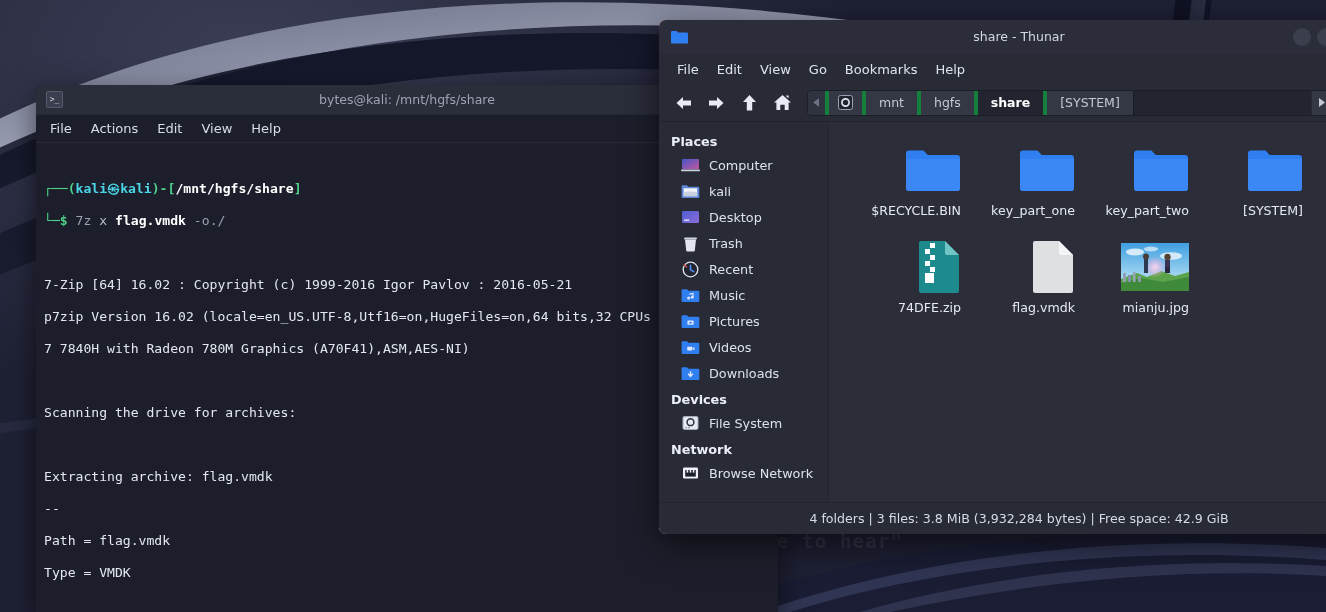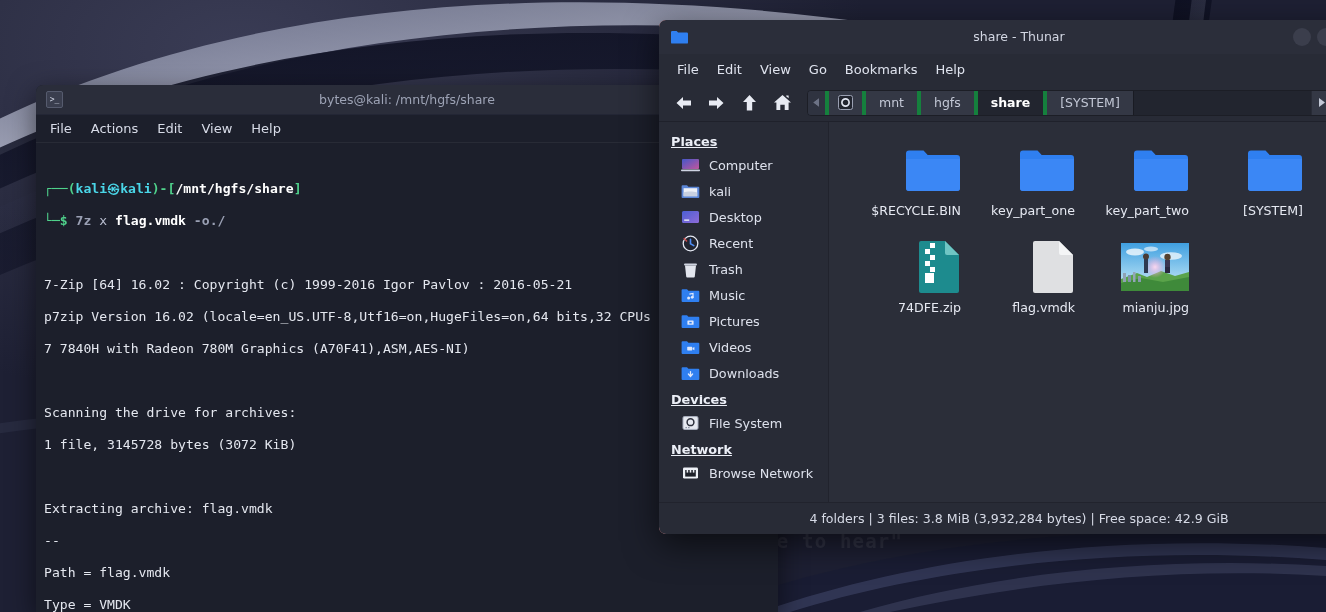--- a/index.html
+++ b/index.html
@@ -81,21 +81,21 @@
     line-height:16px;
     color:#e4e7ef;
     white-space:pre;
     height:469px;
     overflow:hidden;
   }
   .t-cyan { color:#4ad6e8; font-weight:bold; }
   .t-green { color:#4fd18b; font-weight:bold; }
   .t-white { color:#ffffff; font-weight:bold; }
   .t-grey { color:#b9bed0; }
-  .t-dim { color:#9aa0b4;font-weight:bold; }
+  .t-dim { color:#9aa0b4; }
   .blank { height:16px; }
 
   
   #thunar {
     position:absolute; left:659px; top:20px;
     width:720px; height:514px;
     background:#fca5a5;
     border-radius:7px;
     box-shadow:0 10px 34px rgba(0,0,0,0.6);
     overflow:hidden;
@@ -179,21 +179,20 @@
   #th-main { flex:1; display:flex; min-height:0; }
   #sidebar {
     width:170px; background:#282b36;
     padding:6px 0 0 0; flex:0 0 auto;
     border-right:1px solid #21232d;
     overflow:hidden;
   }
   .side-head {
     font-size:12.8px; font-weight:bold; color:#eceff7;
     padding:6px 0 3px 12px;
-    text-decoration:underline;
   }
   .side-item {
     display:flex; align-items:center; gap:9px;
     padding:2px 0 2px 22px; height:26px;
     cursor:pointer;
   }
   .side-label { font-size:12.8px; color:#dde1ec; }
   .si-ico { width:19px; height:17px; flex:0 0 auto; }
   #filepane {
     flex:1; background:#2b2e39;
@@ -279,21 +278,20 @@
 
   <div id="term-body">
 <div><span class="t-green">┌──(</span><span class="t-cyan">kali</span><span class="t-cyan">㉿</span><span class="t-cyan">kali</span><span class="t-green">)-[</span><span class="t-white">/mnt/hgfs/share</span><span class="t-green">]</span></div>
 <div><span class="t-green">└─</span><span class="t-green">$</span> <span class="t-dim">7z</span> <span class="t-grey">x</span> <span class="t-white">flag.vmdk</span> <span class="t-dim">-o./</span></div>
 <div class="blank"></div>
 <div>7-Zip [64] 16.02 : Copyright (c) 1999-2016 Igor Pavlov : 2016-05-21</div>
 <div>p7zip Version 16.02 (locale=en_US.UTF-8,Utf16=on,HugeFiles=on,64 bits,32 CPUs</div>
 <div>7 7840H with Radeon 780M Graphics (A70F41),ASM,AES-NI)</div>
 <div class="blank"></div>
 <div>Scanning the drive for archives:</div>
-<div>1 file, 3145728 bytes (3072 KiB)</div>
 <div class="blank"></div>
 <div>Extracting archive: flag.vmdk</div>
 <div>--</div>
 <div>Path = flag.vmdk</div>
 <div>Type = VMDK</div>
 
 
 
 
 
@@ -433,36 +431,36 @@
             <rect x="1" y="2" width="17" height="12" rx="1.5" fill="url(#dg)"></rect>
             <rect x="3.2" y="10.4" width="5" height="1.5" fill="#dfe4f2"></rect>
           </svg>
         </span>
         <span class="side-label">Desktop</span>
       </div>
 
       <div class="side-item">
         <span class="si-ico">
           <svg width="19" height="17" viewBox="0 0 19 17">
+            <path d="M4 4.4 L15 4.4 L13.8 15.6 A1 1 0 0 1 12.8 16.5 L6.2 16.5 A1 1 0 0 1 5.2 15.6 Z" fill="#e3e6ee"></path>
+            <rect x="3" y="2.4" width="13" height="2.2" rx="1" fill="#cfd4e0"></rect>
+          </svg>
+        </span>
+        <span class="side-label">Trash</span>
+      </div>
+
+      <div class="side-item">
+        <span class="si-ico">
+          <svg width="19" height="17" viewBox="0 0 19 17">
             <circle cx="9.5" cy="8.5" r="7.3" fill="#21242f" stroke="#e3e7f1" stroke-width="1.3"></circle>
             <path d="M9.5 4.2 L9.5 8.8 L12.8 10.6" fill="none" stroke="#4f8ef7" stroke-width="1.6" stroke-linecap="round"></path>
             <path d="M2.8 3 L6 6.4" stroke="#c94a4a" stroke-width="1.4"></path>
           </svg>
         </span>
         <span class="side-label">Recent</span>
-      </div>
-
-      <div class="side-item">
-        <span class="si-ico">
-          <svg width="19" height="17" viewBox="0 0 19 17">
-            <path d="M4 4.4 L15 4.4 L13.8 15.6 A1 1 0 0 1 12.8 16.5 L6.2 16.5 A1 1 0 0 1 5.2 15.6 Z" fill="#e3e6ee"></path>
-            <rect x="3" y="2.4" width="13" height="2.2" rx="1" fill="#cfd4e0"></rect>
-          </svg>
-        </span>
-        <span class="side-label">Trash</span>
       </div>
 
 
       <div class="side-item">
         <span class="si-ico">
           <svg width="19" height="16" viewBox="0 0 19 16">
             <path d="M0.6 3.2a1 1 0 0 1 1-1h4.4l1.4 1.5h9.9a1 1 0 0 1 1 1V14a1 1 0 0 1-1 1H1.6a1 1 0 0 1-1-1z" fill="#2f7ff0"></path>
             <path d="M8.4 7.2 L12 6.4 L12 10.6" fill="none" stroke="#dfe8fb" stroke-width="1.2"></path>
             <circle cx="7.6" cy="11" r="1.5" fill="#dfe8fb"></circle>
             <circle cx="11.2" cy="10.3" r="1.4" fill="#dfe8fb"></circle>

